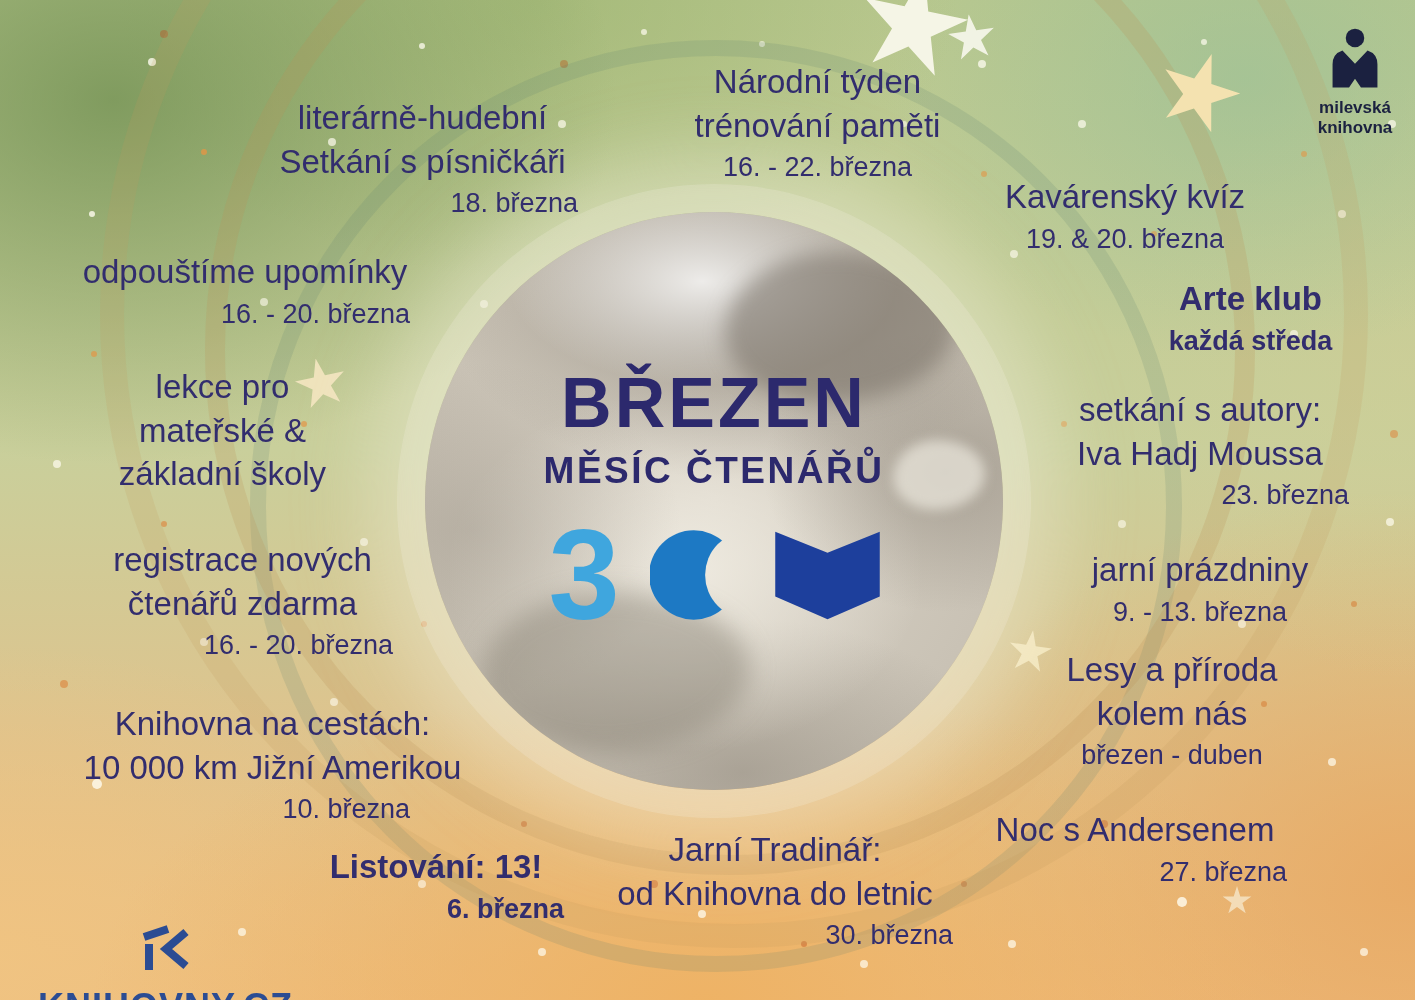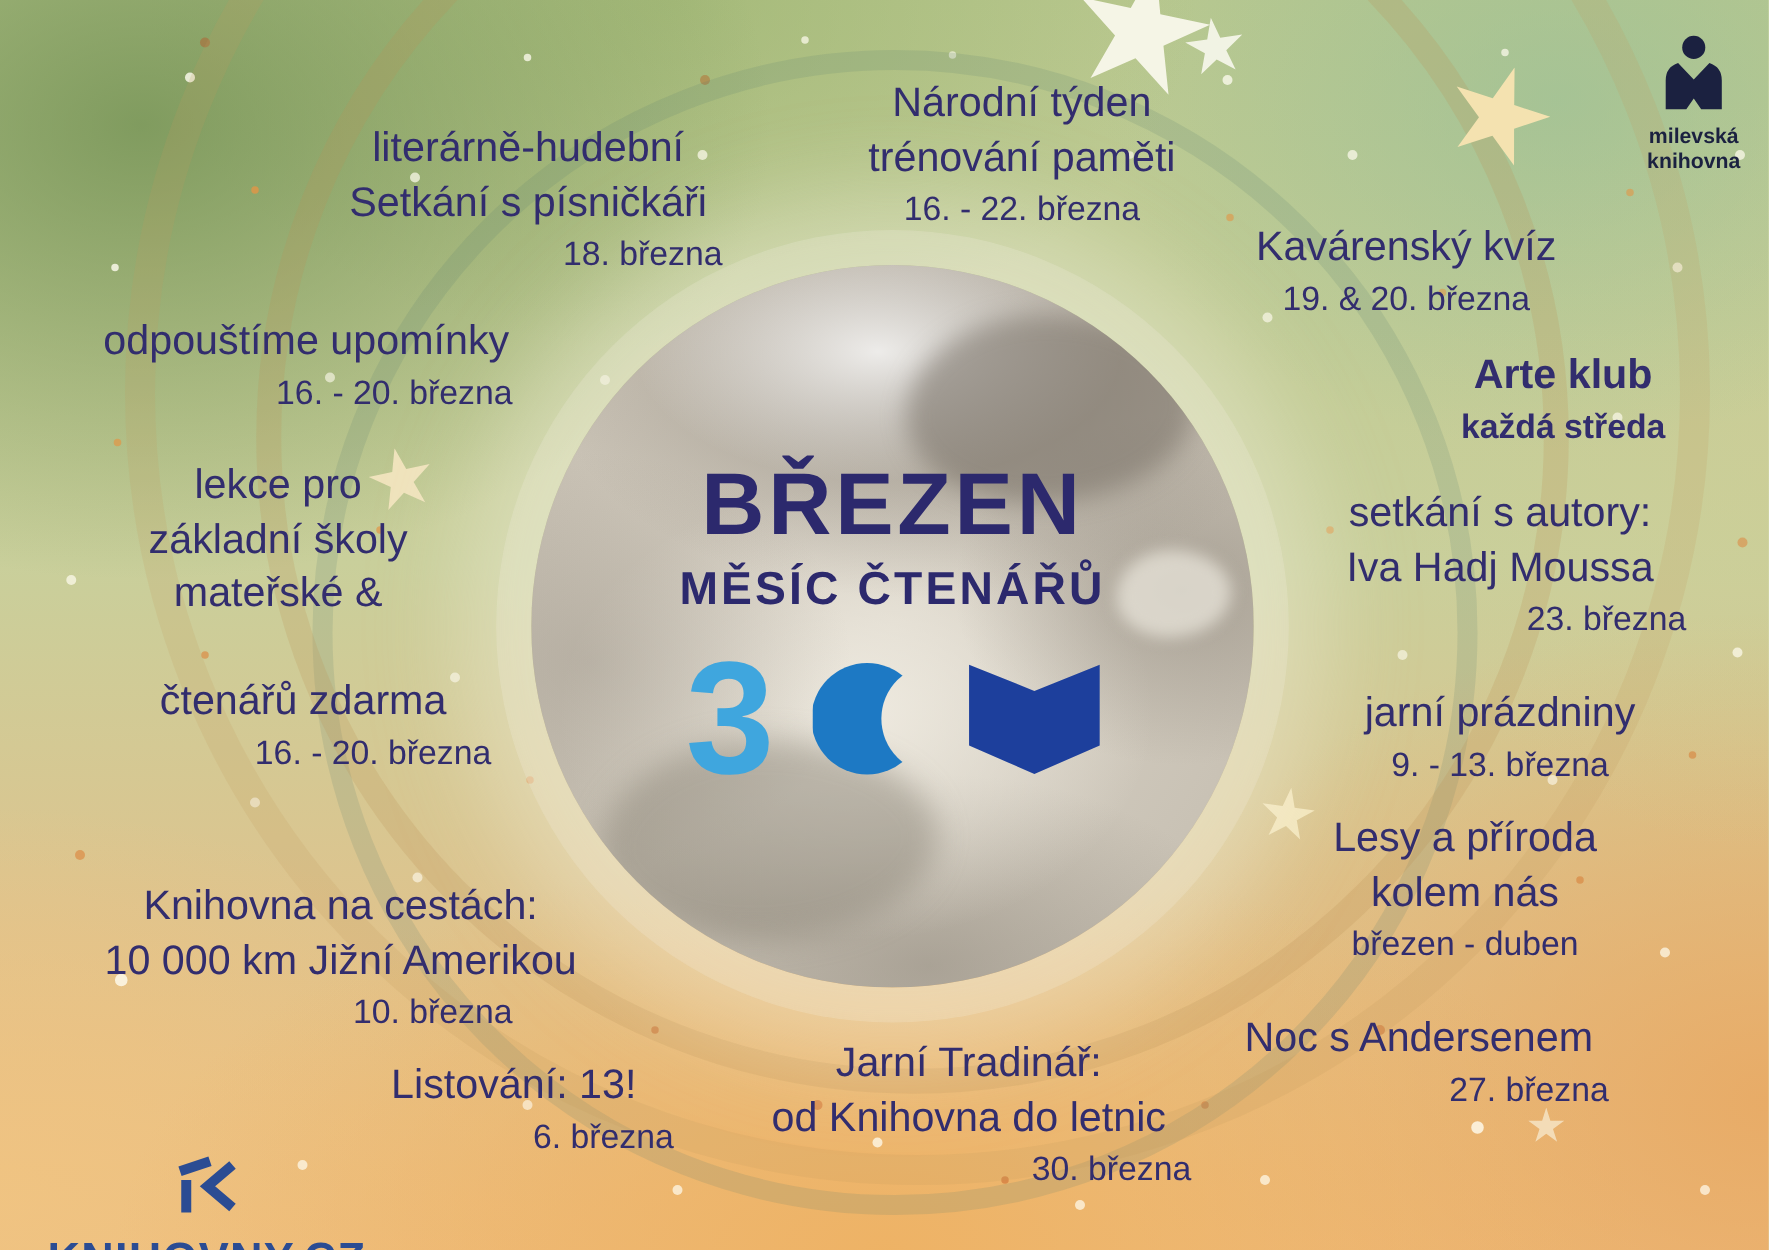--- a/index.html
+++ b/index.html
@@ -90,21 +90,21 @@
   .ev .t{display:block;font-size:33px;line-height:1.32;}
   .ev .d{display:block;font-size:27px;line-height:1.5;}
   .ev .dr{text-align:right;}
   .ev0{left:225px;top:96px;width:395px;}   .ev0 .d{padding-right:42px;}
   .ev1{left:645px;top:60px;width:345px;}
   .ev2{left:955px;top:175px;width:340px;}
   .ev3{left:50px;top:250px;width:390px;}   .ev3 .d{padding-right:30px;}
   .ev4{left:75px;top:365px;width:295px;}
   .ev5{left:70px;top:538px;width:345px;}   .ev5 .d{padding-right:22px;}
   .ev6{left:35px;top:702px;width:475px;}   .ev6 .d{padding-right:100px;}
-  .ev7{left:271px;top:845px;width:280px;}  .ev7 .d{padding-right:12px;}
+  .ev7{left:296px;top:845px;width:280px;font-weight:bold;}  .ev7 .d{padding-right:12px;}
   .ev8{left:585px;top:828px;width:380px;}  .ev8 .d{padding-right:12px;}
   .ev9{left:1128px;top:277px;width:245px;font-weight:bold;}
   .ev10{left:1035px;top:388px;width:330px;} .ev10 .d{padding-right:16px;}
   .ev11{left:1050px;top:548px;width:300px;}
   .ev12{left:1022px;top:648px;width:300px;}
   .ev13{left:955px;top:808px;width:360px;}  .ev13 .d{padding-right:28px;}
   
   .lib-logo{position:absolute;left:1302px;top:28px;width:106px;text-align:center;color:#1b2140;z-index:7;}
   .lib-logo .txt{font-size:17px;font-weight:700;line-height:1.15;}
   .kn-logo{position:absolute;left:38px;top:920px;display:flex;align-items:center;gap:14px;color:#2b4c93;z-index:7;flex-direction:column;}
@@ -172,25 +172,26 @@
     <span class="d">19. &amp; 20. března</span>
   </div>
 
   <div class="ev ev3">
     <span class="t">odpouštíme upomínky</span>
     <span class="d dr">16. - 20. března</span>
   </div>
 
   <div class="ev ev4">
     <span class="t">lekce pro</span>
+    <span class="t">mateřské &amp;</span>
     <span class="t">základní školy</span>
-    <span class="t">mateřské &amp;</span>
   </div>
 
   <div class="ev ev5">
+    <span class="t">registrace nových</span>
     <span class="t">čtenářů zdarma</span>
     <span class="d dr">16. - 20. března</span>
   </div>
 
   <div class="ev ev6">
     <span class="t">Knihovna na cestách:</span>
     <span class="t">10 000 km Jižní Amerikou</span>
     <span class="d dr">10. března</span>
   </div>
 

